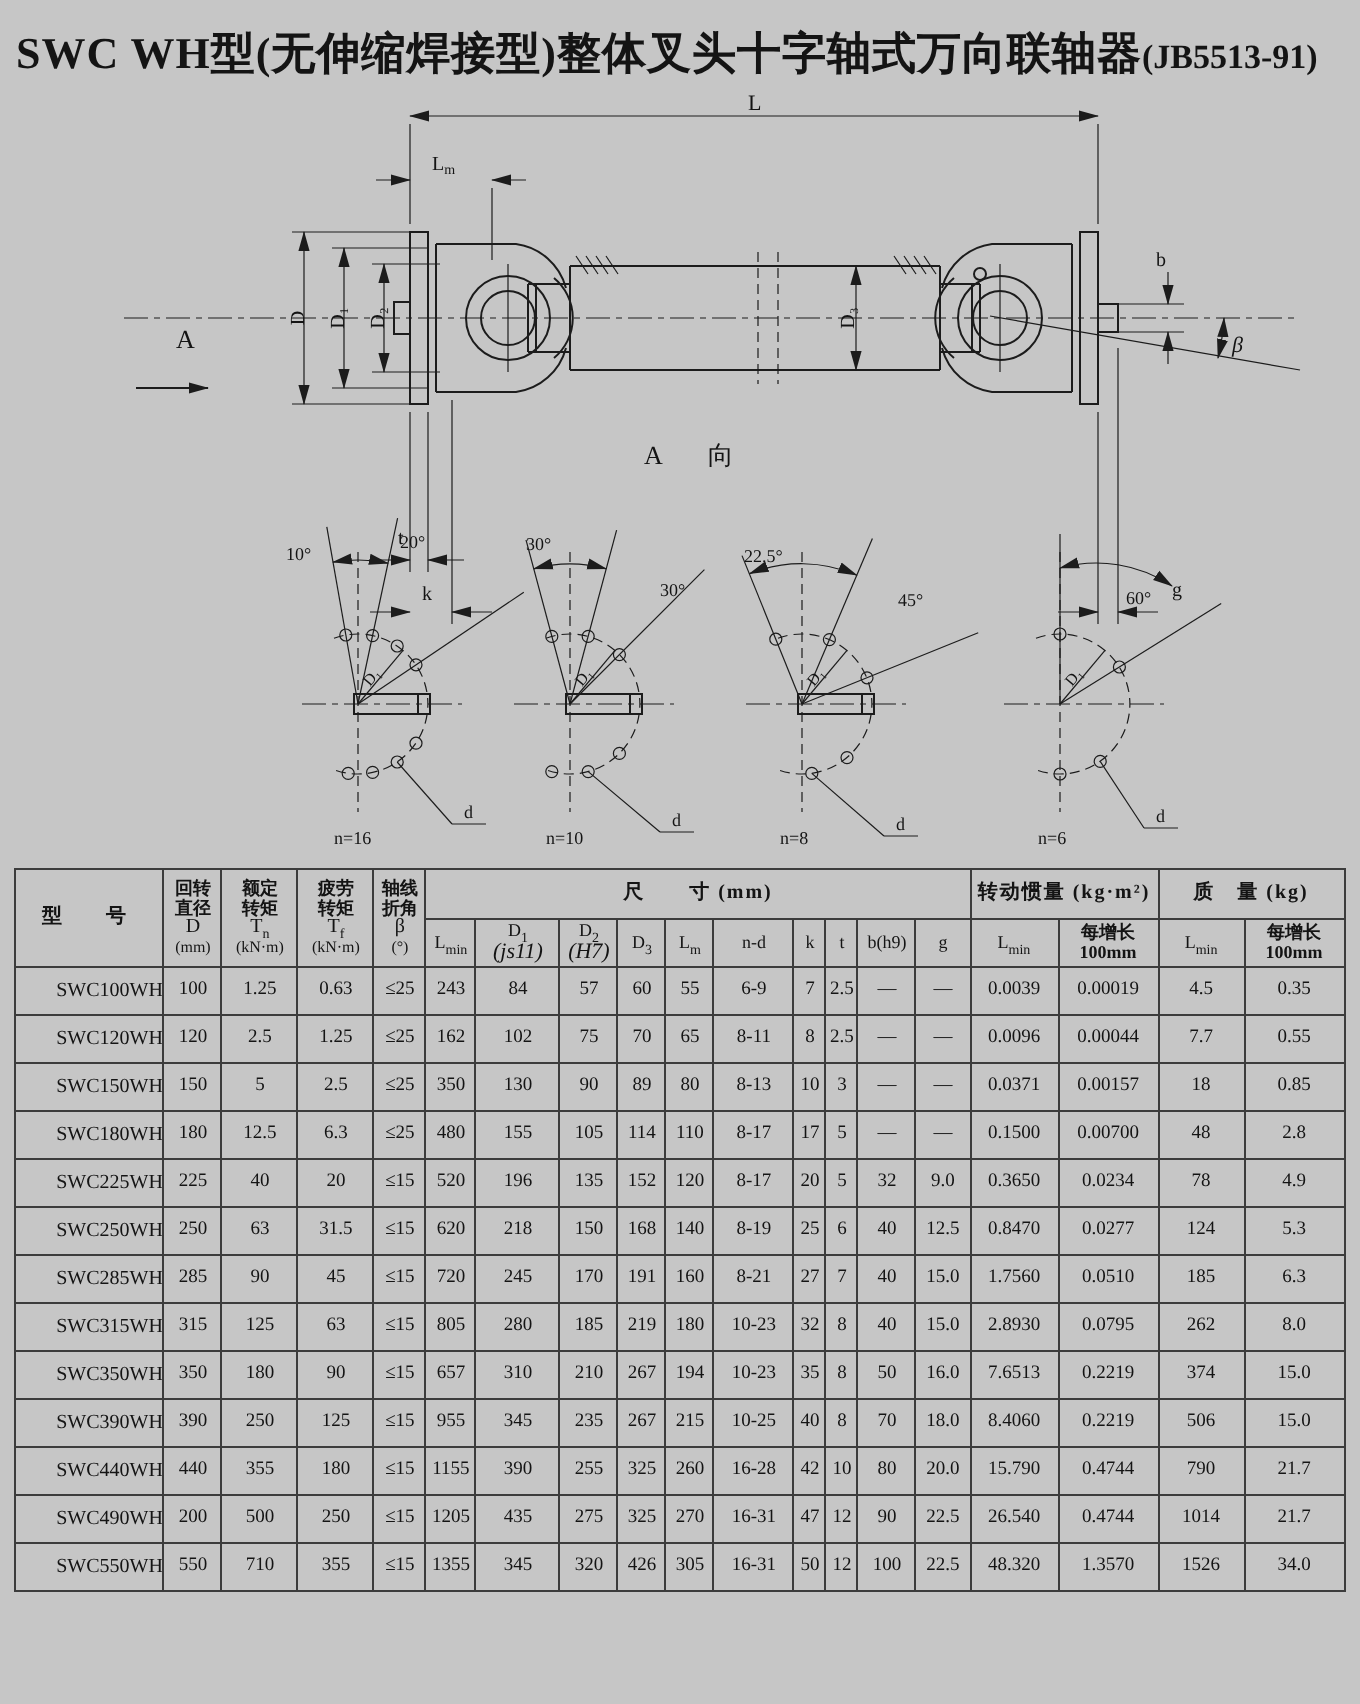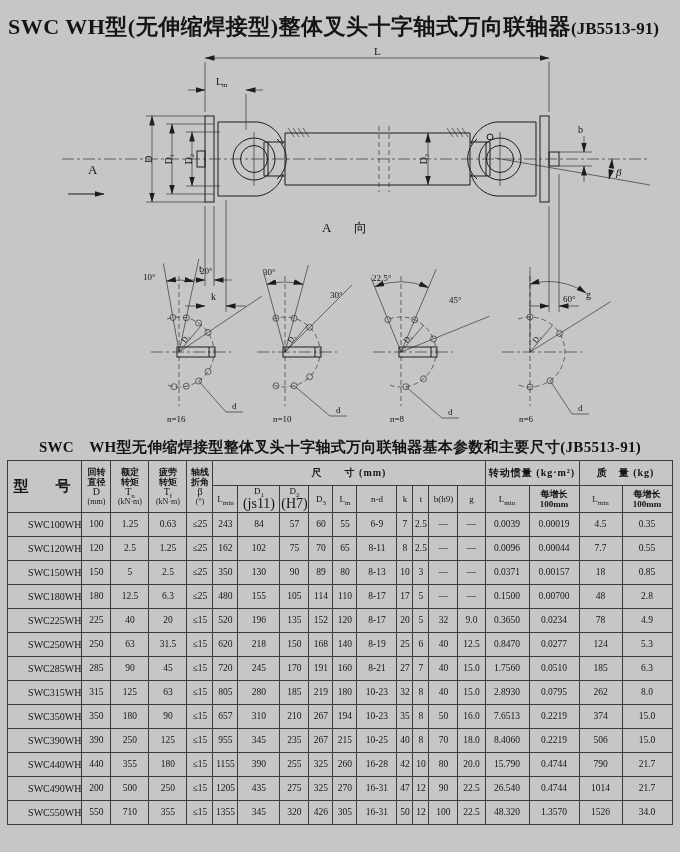--- a/index.html
+++ b/index.html
@@ -25,25 +25,25 @@
   table.spec th,table.spec td{
     border:1px solid #3c3c3c;text-align:center;vertical-align:middle;
     padding:0;font-weight:normal;font-size:9.5px;line-height:1.15;overflow:hidden;
   }
   table.spec thead th{font-size:9px;margin-top:41px;}
   table.spec thead .grp{font-weight:bold;font-size:10px;letter-spacing:1px;height:24px;}
   table.spec thead .stack{font-weight:bold;}
   table.spec thead .hl{display:block;font-size:9px;line-height:10px;}
   table.spec thead .sym{font-weight:normal;font-size:10px;}
   table.spec thead .unit{font-weight:normal;font-size:8px;}
-  table.spec thead .sub2 .blk{display:block;font-size:14px;}
+  table.spec thead .sub2 .blk{display:block;font-size:11px;font-style:italic;}
   table.spec sub{font-size:7px;line-height:0;}
   table.spec tbody td{height:23px;}
   table.spec td.model{font-size:10px;text-align:right;}
-  table.spec th.model-h{font-weight:bold;font-size:15px;letter-spacing:6px;}
+  table.spec th.model-h{font-weight:bold;font-size:10px;letter-spacing:6px;}
 </style>
 </head>
 <body>
 
 <div class="page">
 
   <div class="doc-title">
     <span class="main">SWC WH型(无伸缩焊接型)整体叉头十字轴式万向联轴器</span><span class="std">(JB5513-91)</span>
   </div>
 
@@ -269,21 +269,20 @@
       <line class="thin" x1="530" y1="308" x2="552.5" y2="281.2"></line>
       <text x="563" y="258" font-size="9">60°</text>
       <text x="533" y="299" font-size="8" transform="rotate(-50 535 296)">D₁</text>
       <line class="thin" x1="550.1" y1="336.7" x2="572" y2="370"></line>
         <line class="thin" x1="572" y1="370" x2="589" y2="370"></line>
       <text x="578" y="367" font-size="9">d</text>
       <text x="519" y="378" font-size="9">n=6</text>
     </g>
   </svg>
 
-  <div class="tbl-title">SWC　WH型无伸缩焊接型整体叉头十字轴式万向联轴器基本参数和主要尺寸(JB5513-91)</div>
 
   <table class="spec">
     <colgroup>
       <col style="width:74px">
         <col style="width:29px">
         <col style="width:38px">
         <col style="width:38px">
       <col style="width:26px">
         <col style="width:25px">
         <col style="width:42px">

